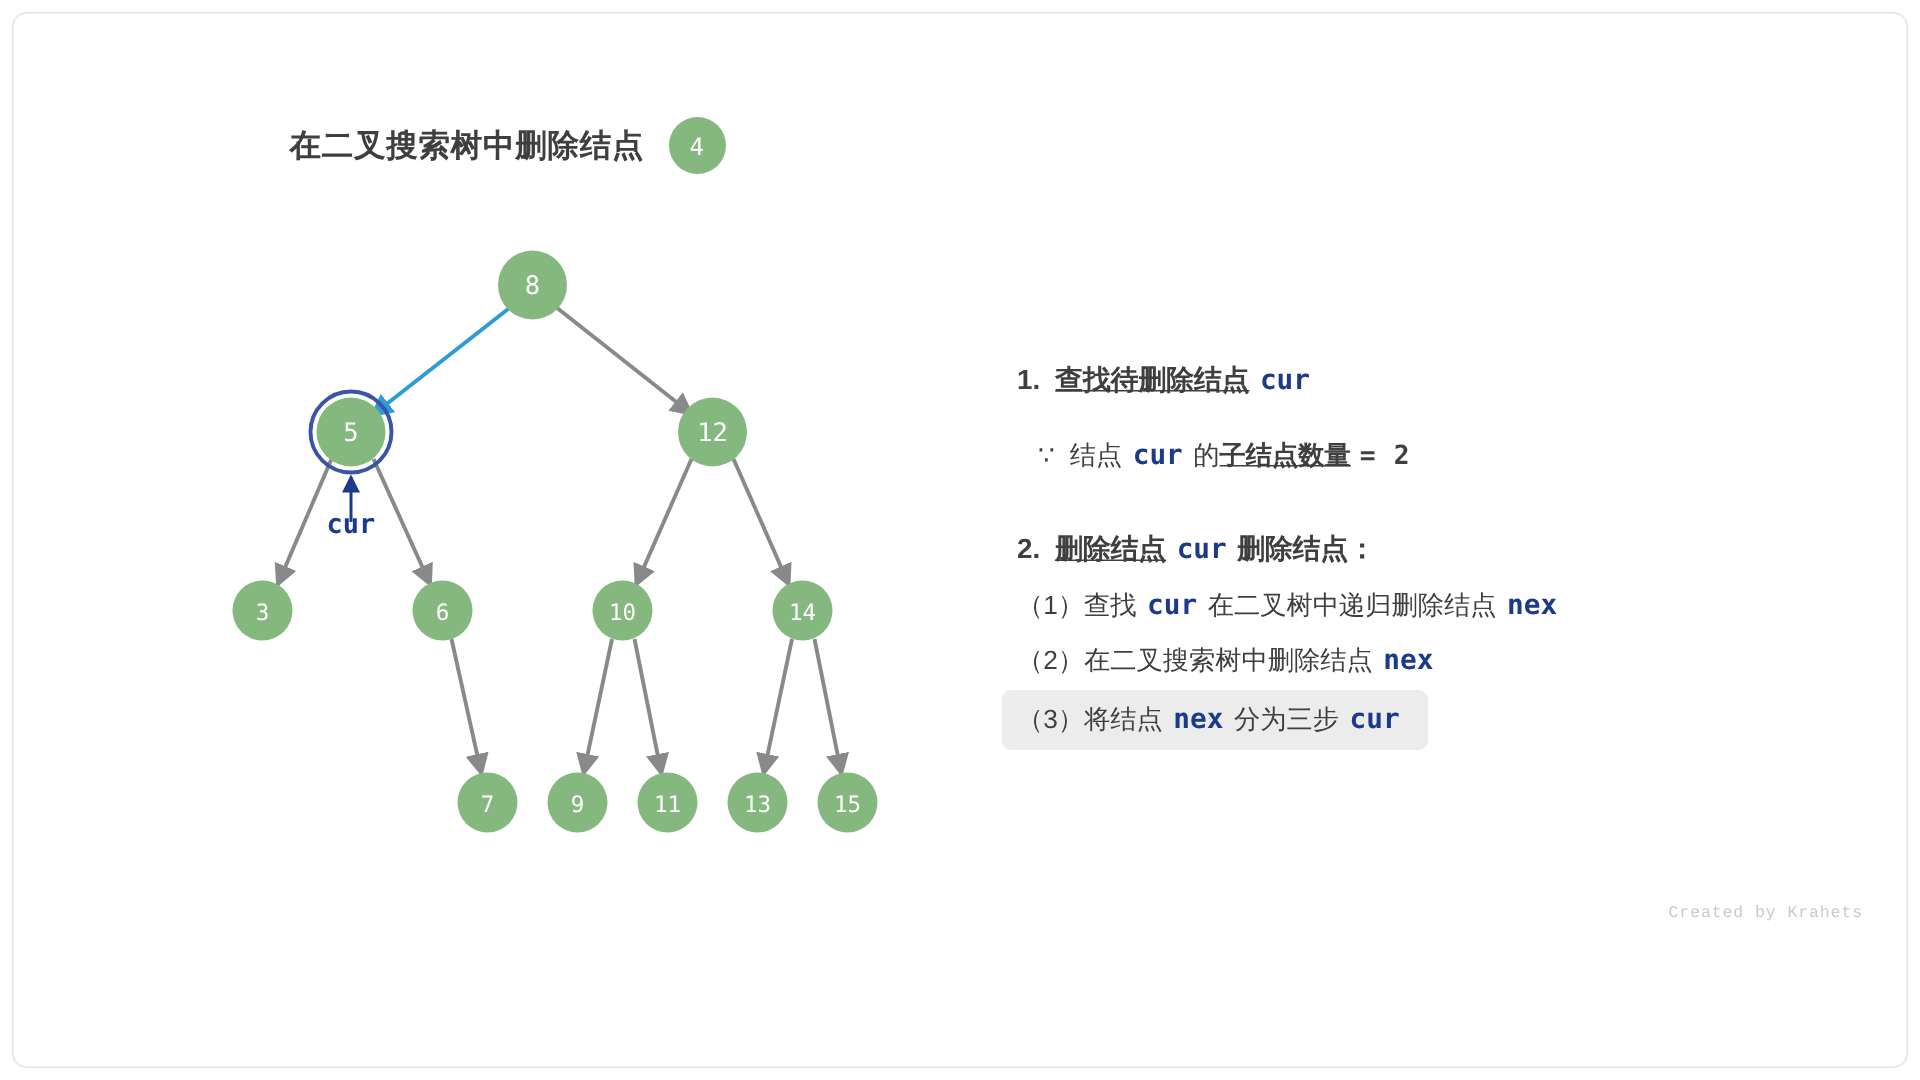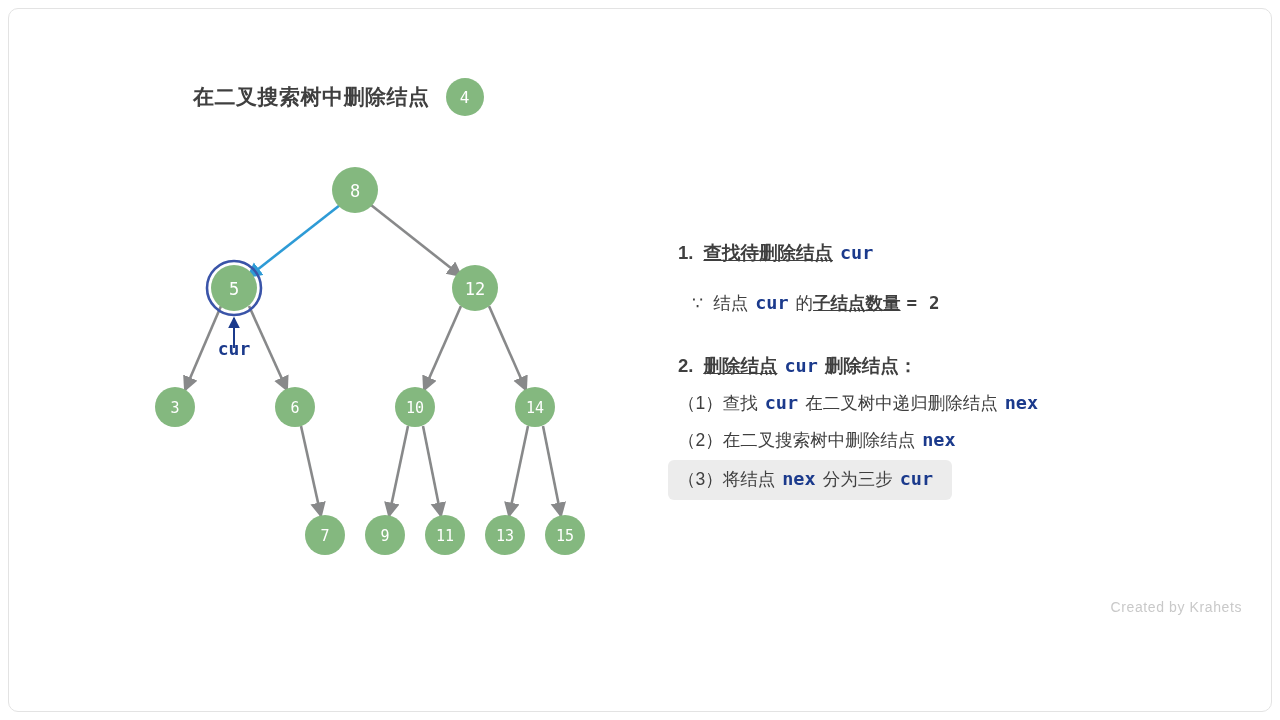--- a/index.html
+++ b/index.html
@@ -158,22 +158,22 @@
   }
   .eq {
     font-family: "DejaVu Sans Mono", monospace;
     font-weight: bold;
     padding: 0 6px;
   }
   .credit {
     position: absolute;
     right: 38px;
     bottom: 32px;
-    font-family: Liberation Sans, sans-serif;
-    font-size: 14px;
+    font-family: Liberation Mono, monospace;
+    font-size: 11px;
     color: #c9c9c9;
     letter-spacing: 0.6px;
   }
 </style>
 </head>
 <body>
 
 <div id="canvas">
 
   <div class="frame"></div>

